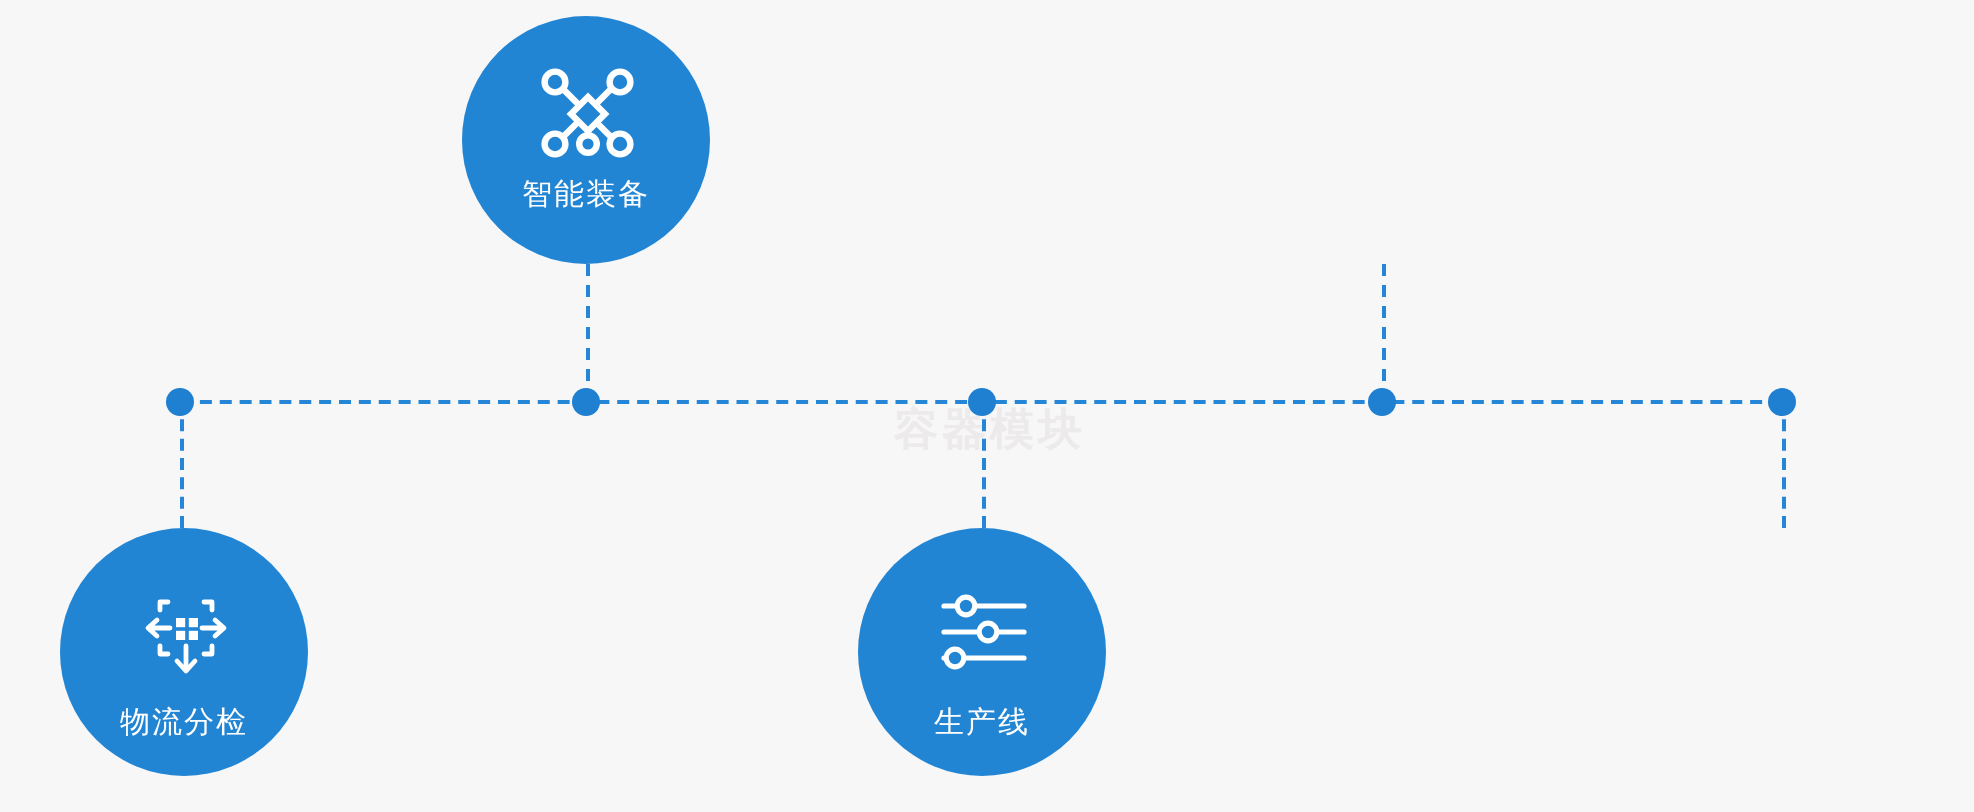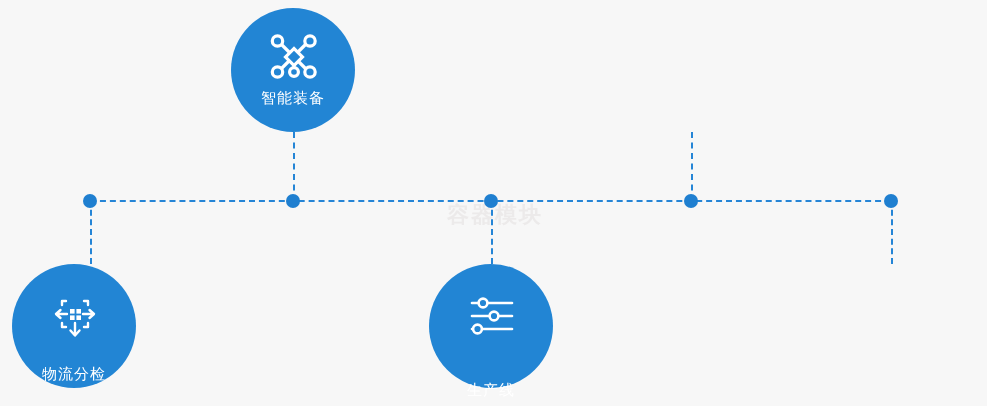--- a/index.html
+++ b/index.html
@@ -113,40 +113,40 @@
         <circle cx="9.5" cy="40" r="5.2" fill="#2285d4"></circle>
         <circle cx="42" cy="40" r="5.2" fill="#2285d4"></circle>
         <rect x="20" y="19" width="12" height="12" transform="rotate(45 26 25)" fill="#2285d4"></rect>
         <circle cx="26" cy="40" r="4.4" fill="#2285d4"></circle>
       </svg>
     </span>
     <span class="lbl">智能装备</span>
   </div>
 
 
-  <div class="circle low" style="left:12px; top:264px;gap:12px;">
+  <div class="circle low" style="left:30px; top:264px;">
     <span class="ico">
       <svg viewBox="0 0 52 48" width="52" height="48" fill="none" stroke="#ffffff" stroke-width="2.4" stroke-linecap="round" stroke-linejoin="round">
         <path d="M17 9 H13 V13"></path>
         <path d="M35 9 H39 V13"></path>
         <path d="M13 31 V35 H17"></path>
         <path d="M39 31 V35 H35"></path>
         <rect x="21" y="17" width="4.6" height="4.6" fill="#ffffff" stroke="none"></rect>
         <rect x="27.4" y="17" width="4.6" height="4.6" fill="#ffffff" stroke="none"></rect>
         <rect x="21" y="23.4" width="4.6" height="4.6" fill="#ffffff" stroke="none"></rect>
         <rect x="27.4" y="23.4" width="4.6" height="4.6" fill="#ffffff" stroke="none"></rect>
         <path d="M18 22 H7.5 M11.5 18 L7 22 L11.5 26"></path>
         <path d="M34 22 H44.5 M40.5 18 L45 22 L40.5 26"></path>
         <path d="M26 31 V43 M21.5 38.5 L26 43.5 L30.5 38.5"></path>
       </svg>
     </span>
     <span class="lbl">物流分检</span>
   </div>
 
-  <div class="circle low" style="left:429px; top:264px;gap:28px;">
+  <div class="circle low" style="left:429px; top:264px;">
     <span class="ico">
       <svg viewBox="0 0 52 48" width="52" height="48" fill="none" stroke="#ffffff" stroke-width="2.6" stroke-linecap="round">
         <line x1="6" y1="11" x2="46" y2="11"></line>
         <circle cx="17" cy="11" r="4.4" fill="#2285d4"></circle>
         <line x1="6" y1="24" x2="46" y2="24"></line>
         <circle cx="28" cy="24" r="4.4" fill="#2285d4"></circle>
         <line x1="6" y1="37" x2="46" y2="37"></line>
         <circle cx="11.5" cy="37" r="4.4" fill="#2285d4"></circle>
       </svg>
     </span>

